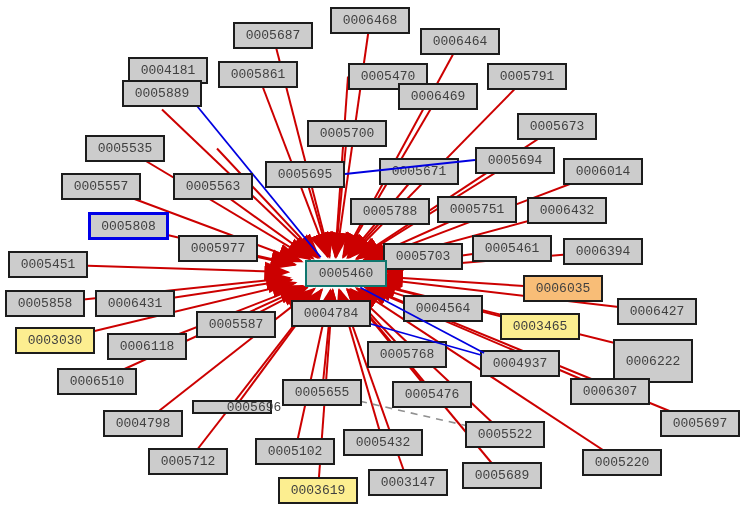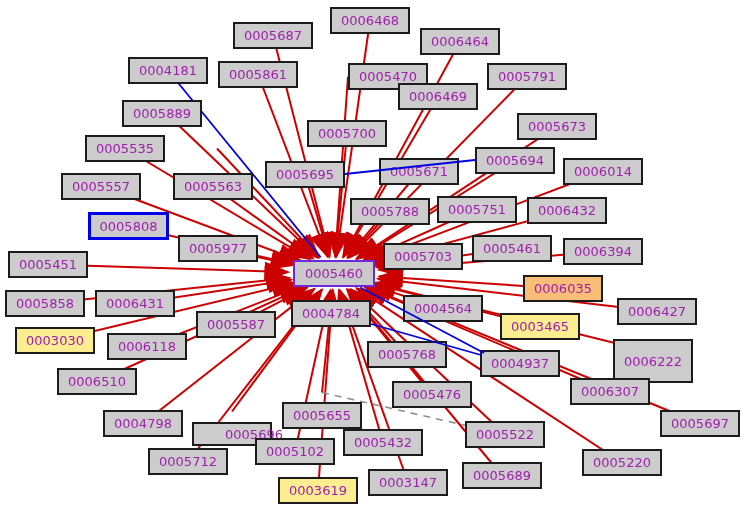--- a/index.html
+++ b/index.html
@@ -13,30 +13,31 @@
   svg.edge-layer{position:absolute;left:0;top:0;pointer-events:none;}
   #edges-under{z-index:1;}
   #nodes{position:absolute;left:0;top:0;width:100%;height:100%;z-index:2;}
   #edges-over{z-index:3;}
   .node{
     position:absolute;
     box-sizing:border-box;
     display:flex;align-items:center;justify-content:center;
     background:#cccccc;
     border:2px solid #1c1c1c;
-    color:#a21caf;
+    color:#404040;
     font-size:13px;
     line-height:1;
     cursor:pointer;
     z-index:2;
+    font-family:Liberation Mono, monospace;
   }
   .n-yellow{background:#fcee90;}
   .n-orange{background:#f8bd77;}
   .n-blueborder{border:3px solid #0000e8;}
-  .n-hub{background:#c9c9c9;border:2px solid #6d28d9;}
+  .n-hub{background:#c9c9c9;border:2px solid #0f766e;margin-left:12px;}
 </style>
 </head>
 <body>
 
 <div id="canvas">
   <svg id="edges-under" class="edge-layer" width="744" height="511">
     <defs>
       <marker id="arrow-red" viewBox="0 0 12 9" refX="11" refY="4.5" markerWidth="13" markerHeight="10" orient="auto">
         <path d="M0,0 L12,4.5 L0,9 z" fill="#cc0000"></path>
       </marker>
@@ -119,21 +120,21 @@
       </div>
       <div class="node" style="left: 308px; top: 63px; width: 80px; height: 27px; margin-left: 40px;">
         <span>0005470</span>
       </div>
       <div class="node" style="left: 487px; top: 63px; width: 80px; height: 27px;">
         <span>0005791</span>
       </div>
       <div class="node" style="left: 398px; top: 83px; width: 80px; height: 27px;">
         <span>0006469</span>
       </div>
-      <div class="node" style="left: 122px; top: 100px; width: 80px; height: 27px; justify-content: center;">
+      <div class="node" style="left: 122px; top: 80px; width: 80px; height: 27px; justify-content: center;">
         <span>0005889</span>
       </div>
       <div class="node" style="left: 517px; top: 113px; width: 80px; height: 27px;">
         <span>0005673</span>
       </div>
       <div class="node" style="left: 307px; top: 120px; width: 80px; height: 27px;">
         <span>0005700</span>
       </div>
       <div class="node" style="left: 85px; top: 135px; width: 80px; height: 27px;">
         <span>0005535</span>
@@ -224,30 +225,30 @@
       </div>
       <div class="node" style="left: 480px; top: 350px; width: 80px; height: 27px;">
         <span>0004937</span>
       </div>
       <div class="node" style="left: 570px; top: 378px; width: 80px; height: 27px;">
         <span>0006307</span>
       </div>
       <div class="node" style="left: 57px; top: 368px; width: 80px; height: 27px;">
         <span>0006510</span>
       </div>
-      <div class="node" style="left: 282px; top: 379px; width: 80px; height: 27px; margin-top: 23px;">
+      <div class="node" style="left: 282px; top: 379px; width: 80px; height: 27px;">
         <span>0005655</span>
       </div>
       <div class="node" style="left: 392px; top: 381px; width: 80px; height: 27px;">
         <span>0005476</span>
       </div>
       <div class="node" style="left: 103px; top: 410px; width: 80px; height: 27px;">
         <span>0004798</span>
       </div>
-      <div class="node" style="left: 192px; top: 422px; width: 80px; height: 24px; padding-left: 44px;">
+      <div class="node" style="left: 192px; top: 400px; width: 80px; height: 14px; padding-left: 44px;">
         <span>0005696</span>
       </div>
       <div class="node" style="left: 660px; top: 410px; width: 80px; height: 27px;">
         <span>0005697</span>
       </div>
       <div class="node" style="left: 465px; top: 421px; width: 80px; height: 27px;">
         <span>0005522</span>
       </div>
       <div class="node" style="left: 343px; top: 429px; width: 80px; height: 27px;">
         <span>0005432</span>

